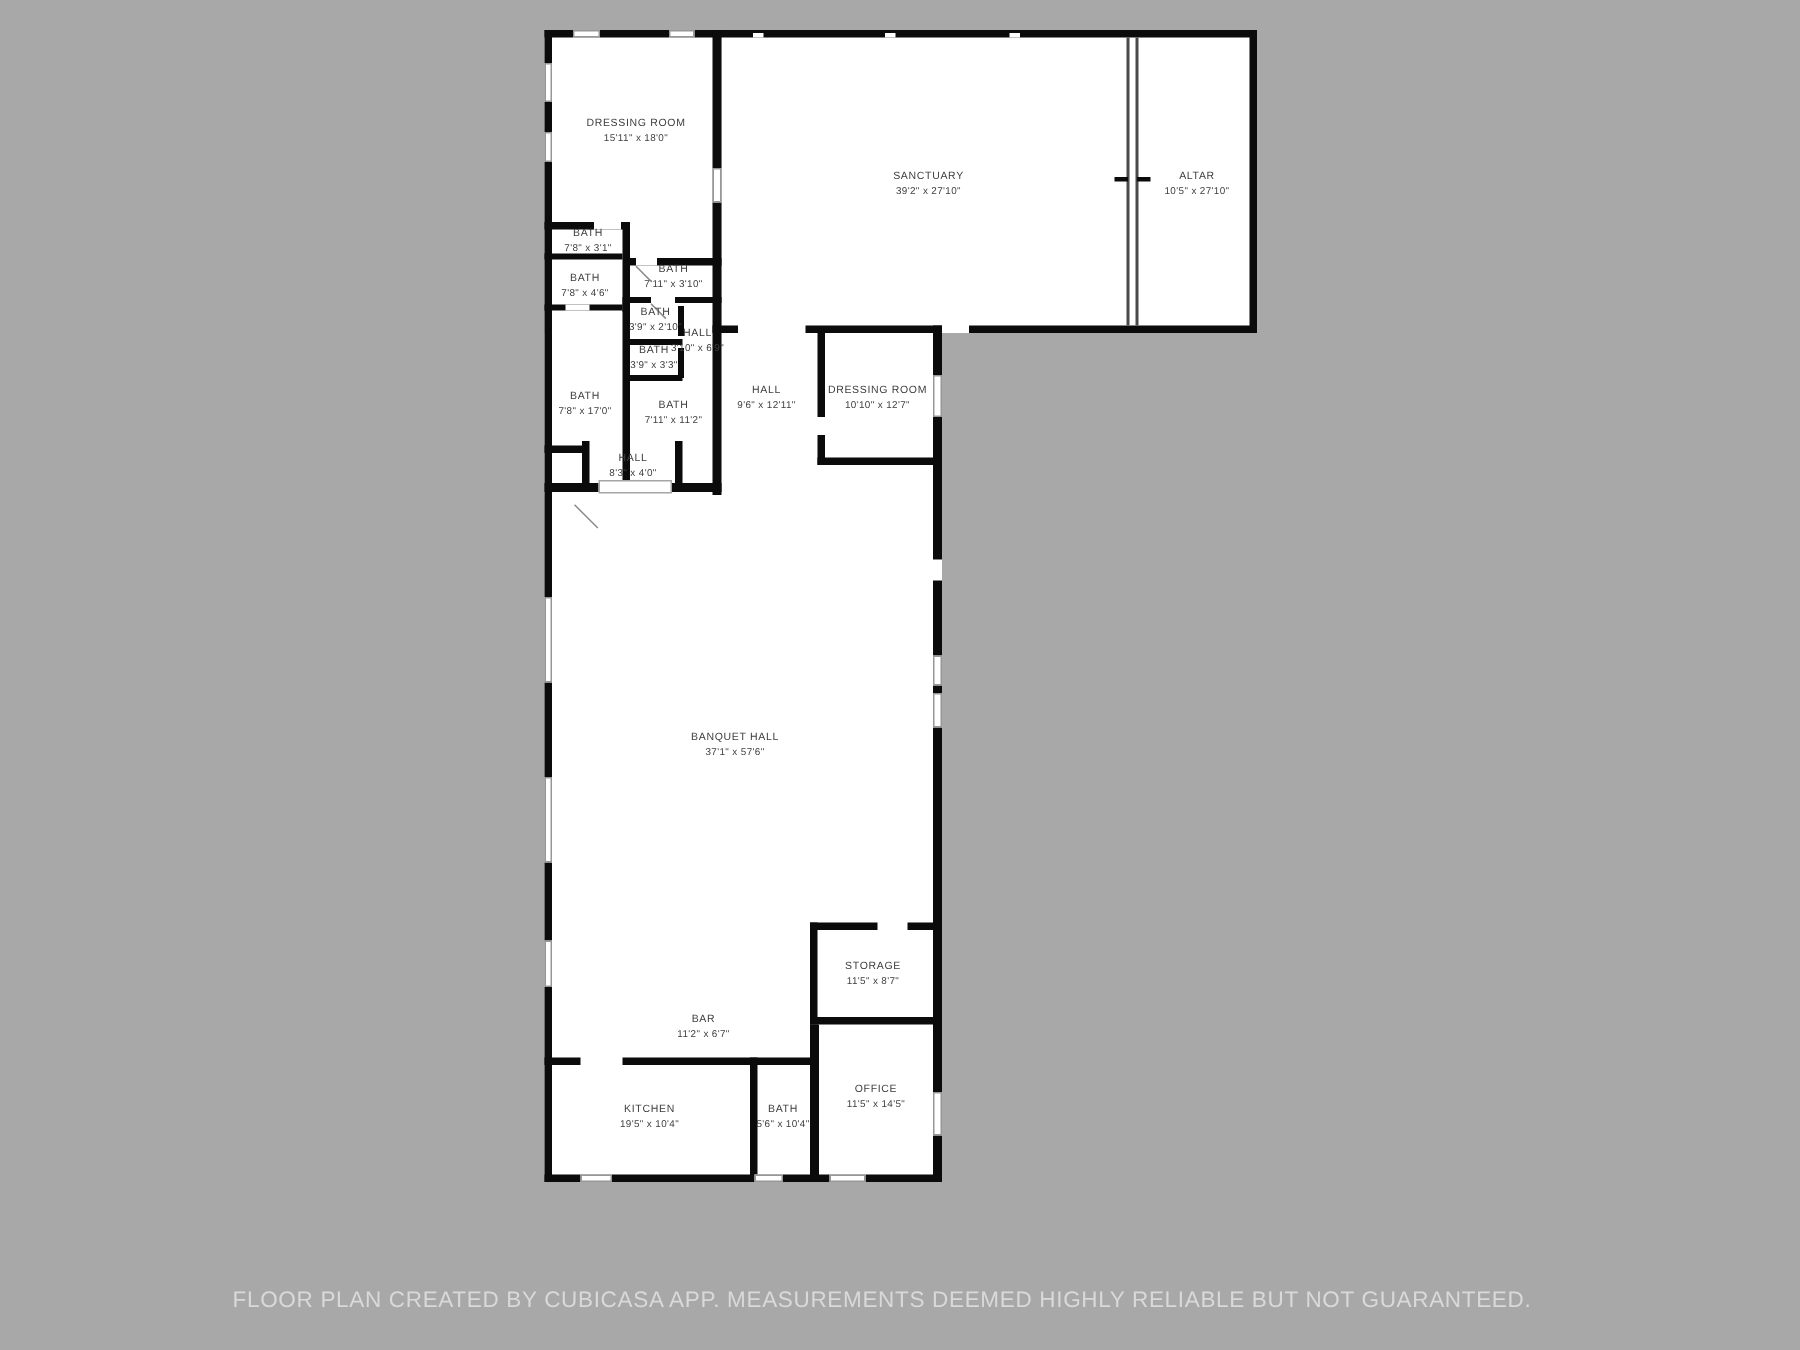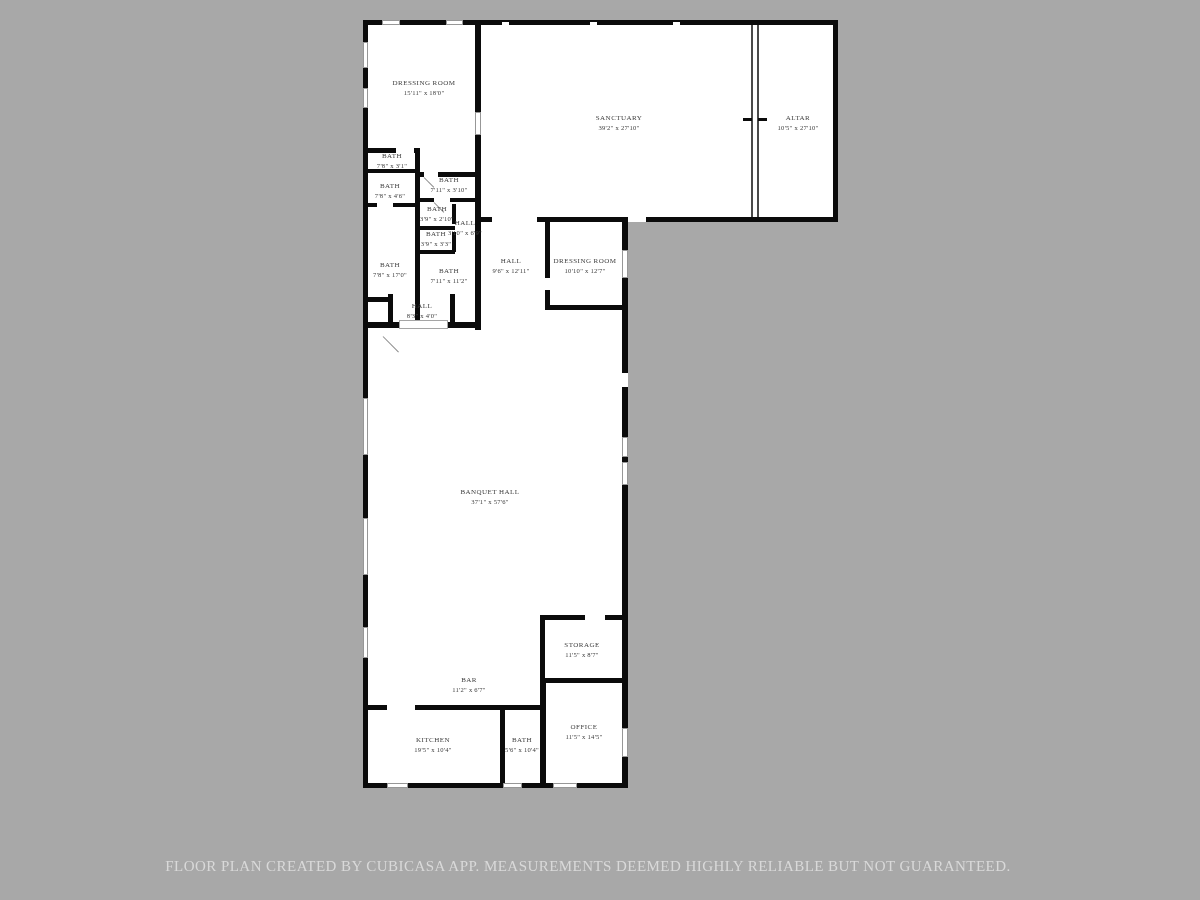--- a/index.html
+++ b/index.html
@@ -24,21 +24,21 @@
   .room-label .rname{font-size:7px;letter-spacing:.45px}
   .room-label .rdims{font-size:6.6px;letter-spacing:.25px}
   .footer{
     position:absolute;left:0;top:858px;width:100%;text-align:center;
     color:#d9d9d9;font-size:15px;letter-spacing:.45px;font-weight:500;
   }
 </style>
 </head>
 <body>
 
-<div style="position:absolute;left:0;top:0;width:1176px;height:900px;font-family:Liberation Serif, serif;">
+<div style="position:absolute;left:0;top:0;width:1176px;height:900px;">
 
   <div class="floor" style="left:363px;top:20px;width:118px;height:310px"></div>
   <div class="floor" style="left:481px;top:20px;width:357px;height:202px"></div>
   <div class="floor" style="left:363px;top:222px;width:265px;height:566px"></div>
 
   <div class="wall" style="left:363px;top:20px;width:475px;height:5px"></div>
   <div class="wall" style="left:833px;top:20px;width:5px;height:202px"></div>
   <div class="wall" style="left:646px;top:217px;width:192px;height:5px"></div>
   <div class="wall" style="left:363px;top:20px;width:5px;height:768px"></div>
   <div class="wall" style="left:363px;top:783px;width:265px;height:5px"></div>

